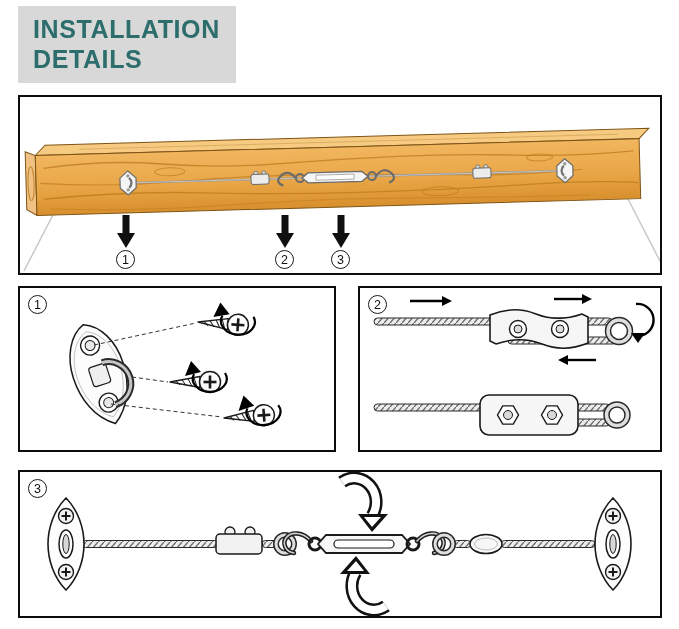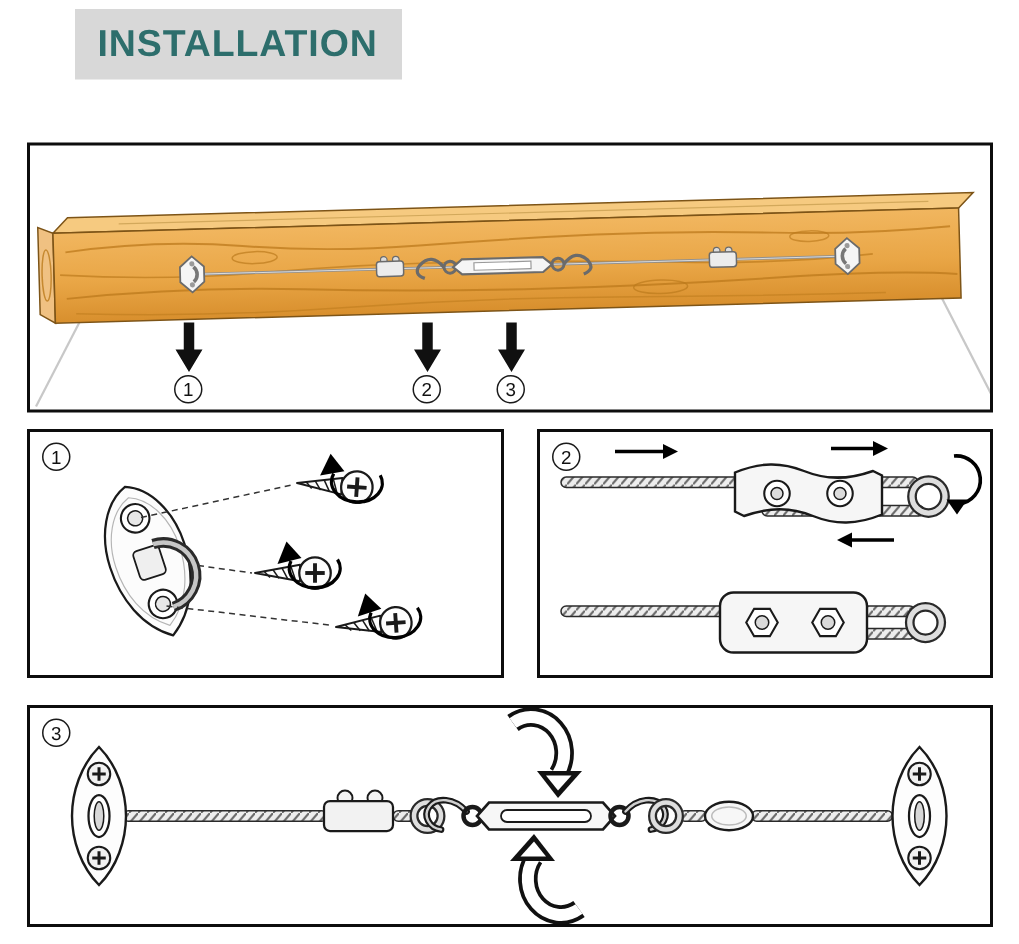--- a/index.html
+++ b/index.html
@@ -12,21 +12,20 @@
     font-family: "Liberation Sans", sans-serif;
     overflow: hidden;
   }
   .title-block {
     position: absolute;
     left: 18px;
     top: 6px;
     width: 218px;
     background: #d8d8d8;
     padding: 8px 8px 9px 15px;
-    margin-left: 32px;
   }
   .title-line {
     color: #2d6e6c;
     font-size: 25px;
     font-weight: 700;
     letter-spacing: 0.6px;
     line-height: 1.2;
   }
   .panel {
     position: absolute;
@@ -54,20 +53,21 @@
   }
   .corner { left: 8px; top: 7px; }
 </style>
 </head>
 <body>
 
 <div class="page">
 
   <header class="title-block">
     <div class="title-line">INSTALLATION</div>
+    <div class="title-line">DETAILS</div>
   </header>
 
   <section class="panel panel-overview">
     <svg viewBox="0 0 640 176">
       <defs>
         <linearGradient id="woodG" x1="0" y1="0" x2="0" y2="1">
           <stop offset="0" stop-color="#f1b65f"></stop>
           <stop offset="0.55" stop-color="#e9a646"></stop>
           <stop offset="1" stop-color="#d88f2d"></stop>
         </linearGradient>

